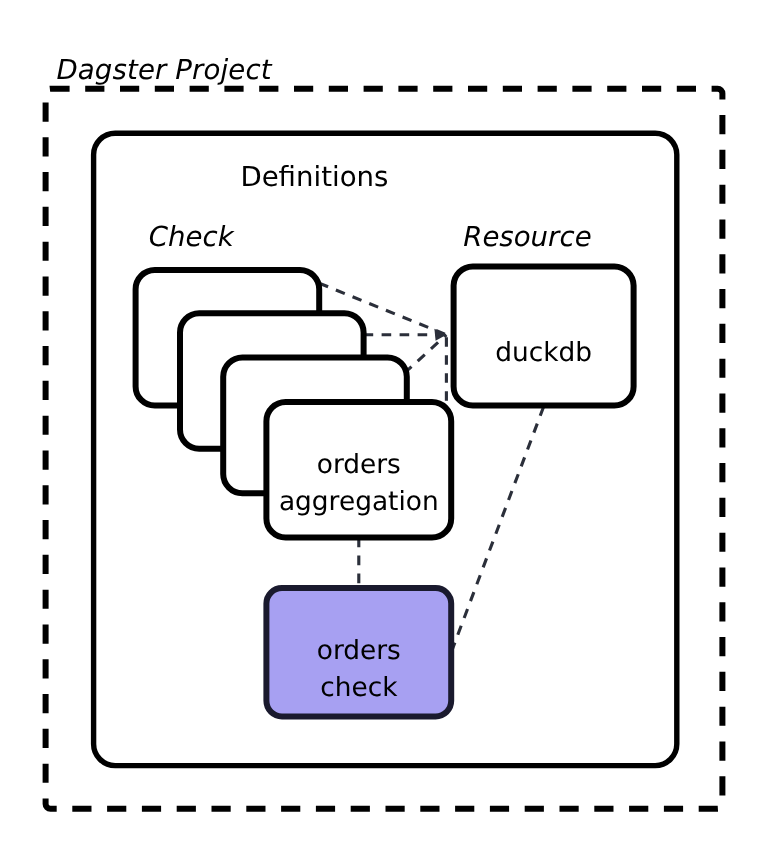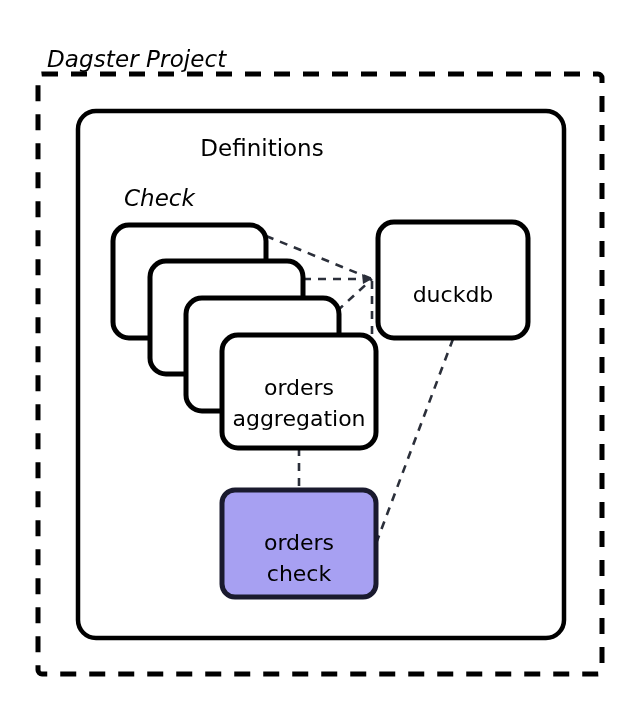--- a/index.html
+++ b/index.html
@@ -123,20 +123,21 @@
 
     <rect x="222" y="490" width="154" height="107" rx="13" ry="13" fill="#a7a0f2" stroke="#1a1a2e" stroke-width="5"></rect>
   </svg>
 
   <div class="lbl lbl-italic" id="project-title">Dagster Project</div>
 
   <div class="lbl" id="definitions-title">Definitions</div>
 
   <div class="lbl lbl-italic" id="assets-label">Check</div>
 
+  <div class="lbl lbl-italic" id="resource-label">Resource</div>
 
 
   <div class="node-text" id="duckdb-text">duckdb</div>
 
   <div class="node-text" id="orders-agg-text">orders
 aggregation</div>
 
   <div class="node-text" id="orders-check-text">orders
 check</div>
 

